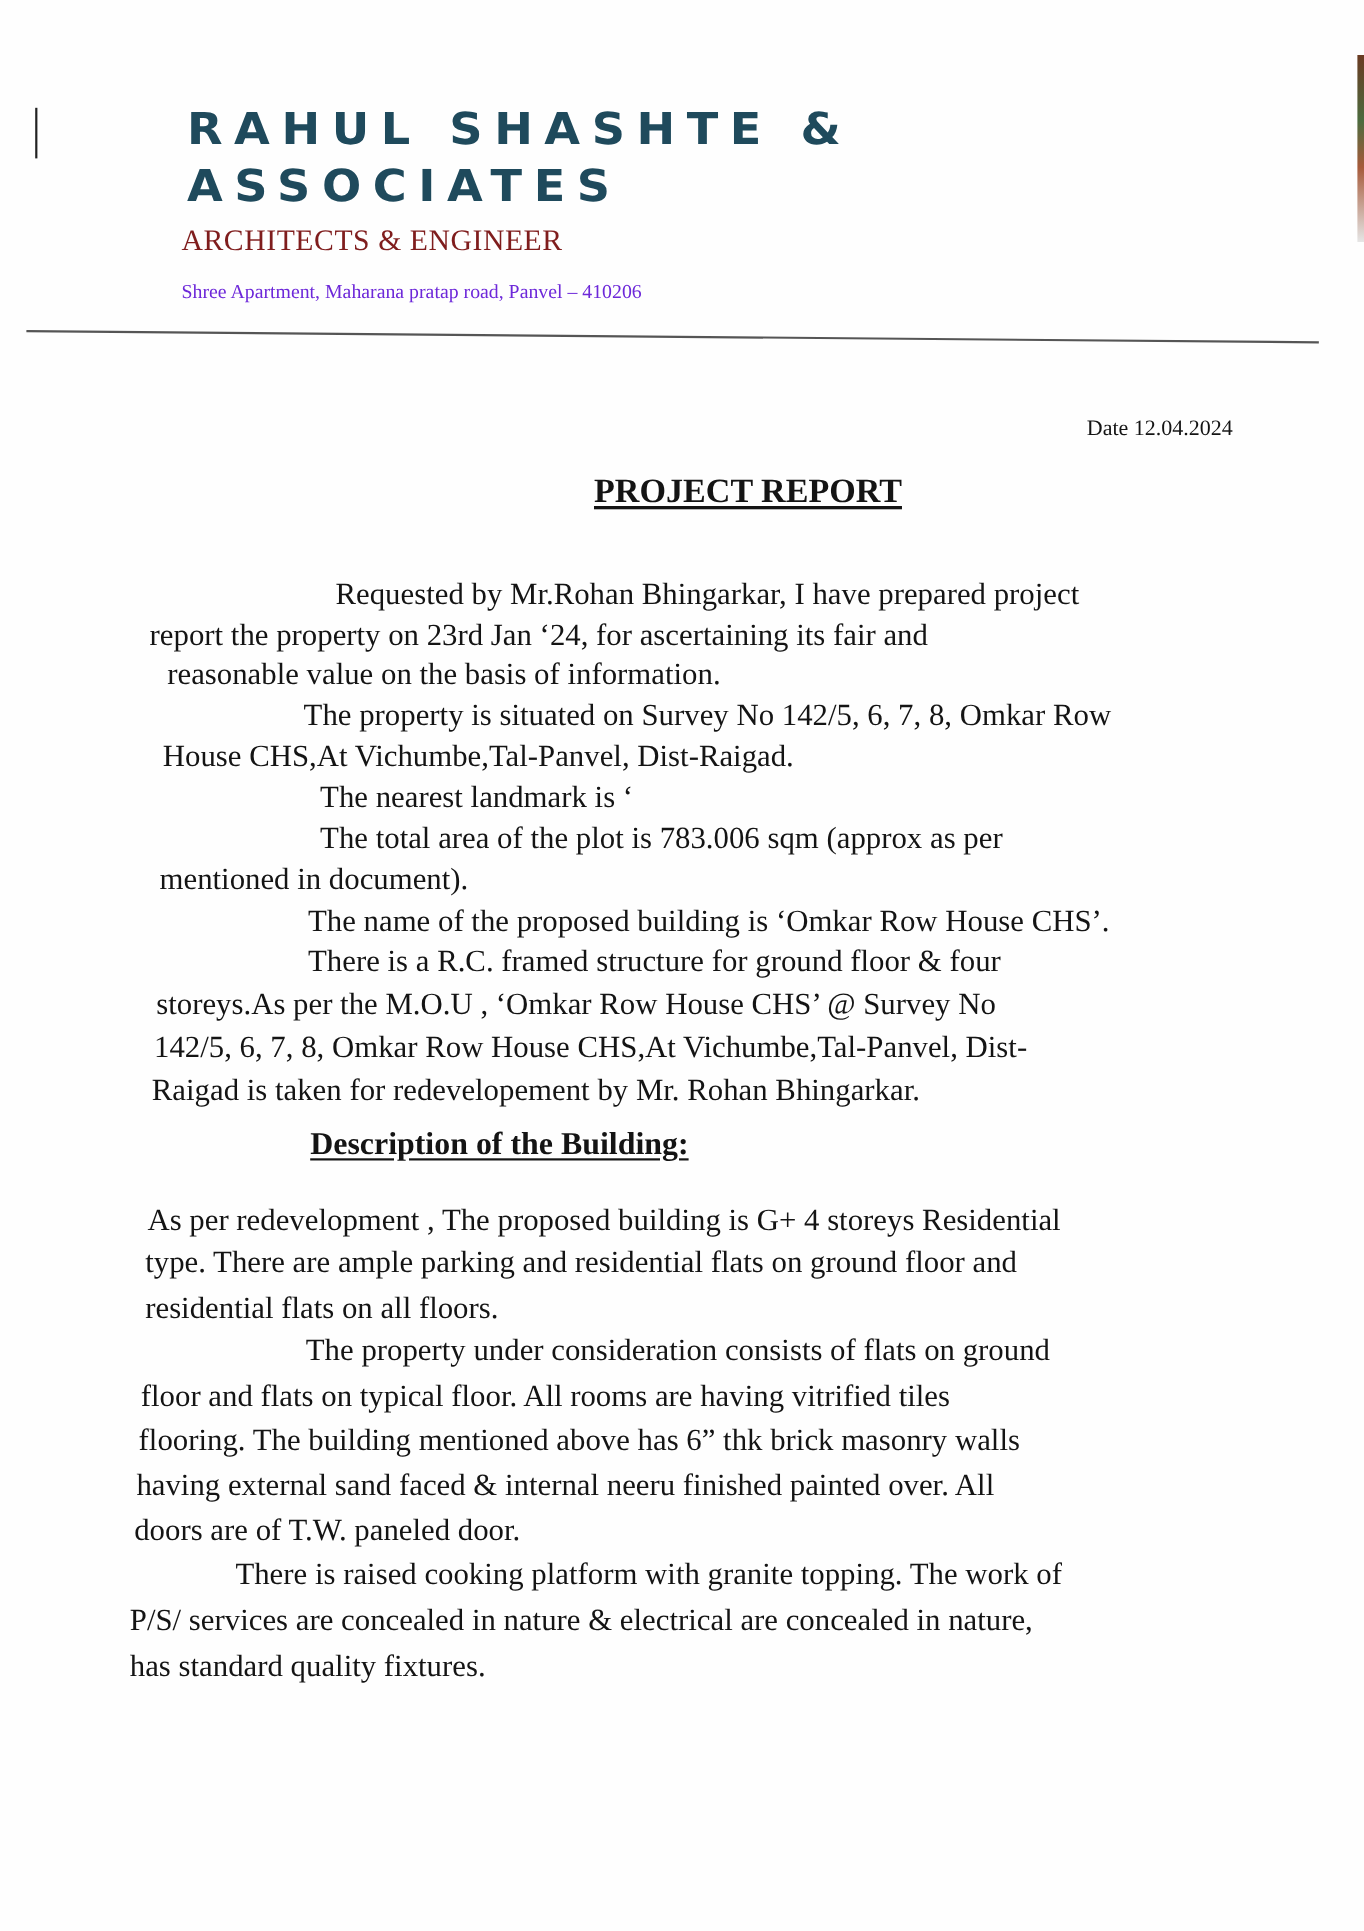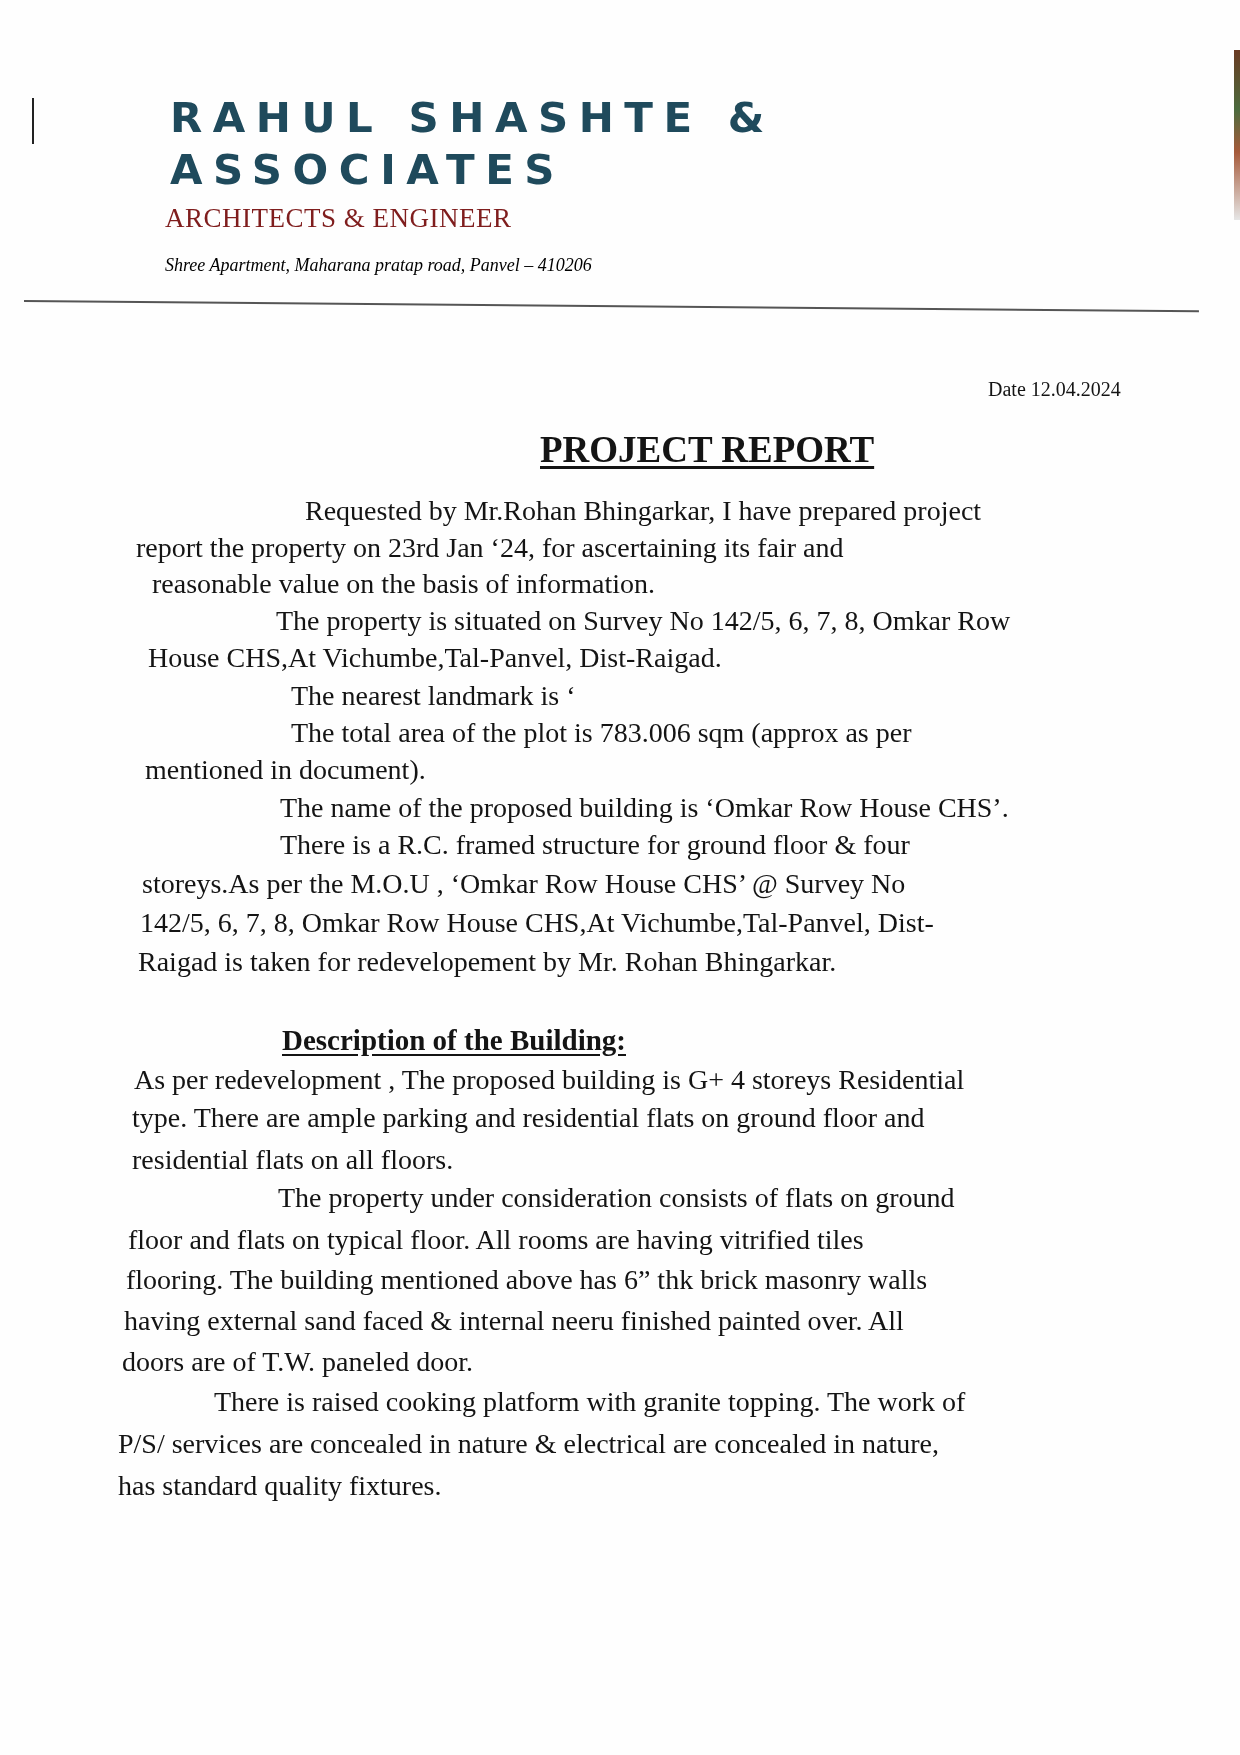--- a/index.html
+++ b/index.html
@@ -21,35 +21,35 @@
     font-family: "DejaVu Sans", sans-serif; font-weight: bold;
     font-size: 40px; letter-spacing: 10px; color: #1f4a5c; line-height: 52px;
     transform: scaleX(1.05); transform-origin: left;
   }
   .firm .line { display: block; white-space: nowrap; }
   .sub {
     position: absolute; left: 165px; top: 203px;
     font-size: 27px; letter-spacing: 0.5px; color: #7f1d1d;
   }
   .addr {
-    position: absolute; left: 165px; top: 255px; font-size: 18px; color: #000000; font-style: italic;
+    position: absolute; left: 165px; top: 255px; font-size: 18px; color: #6d28d9;
   }
   .rule {
     position: absolute; left: 24px; top: 300px; width: 1175px; height: 2px;
     background: #555; transform: rotate(0.5deg); transform-origin: left;
   }
   .date {
     position: absolute; left: 988px; top: 378px; font-size: 20px;
   }
   .title {
-    position: absolute; left: 540px; top: 428px; font-size: 37px; font-weight: bold;
+    position: absolute; left: 540px; top: 428px; font-size: 31px; font-weight: bold;
     text-decoration: underline; text-underline-offset: 4px;
   }
   .para {
-    position: absolute; font-size: 28px; line-height: 36px; white-space: nowrap;
+    position: absolute; font-size: 28px; line-height: 36px; white-space: nowrap; margin-top: 30px;
   }
   .heading {
     position: absolute; left: 282px; top: 1024px; font-size: 29px; font-weight: bold;
     text-decoration: underline; text-underline-offset: 4px;
   }
 </style>
 </head>
 <body>
 
 <div class="edge-right"></div>

